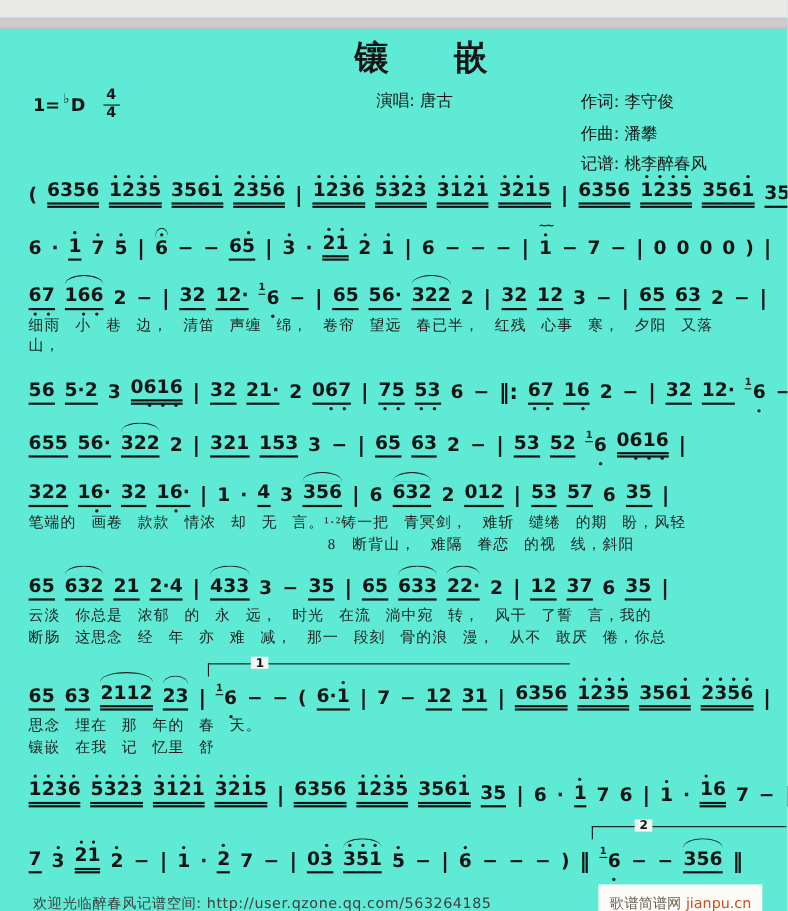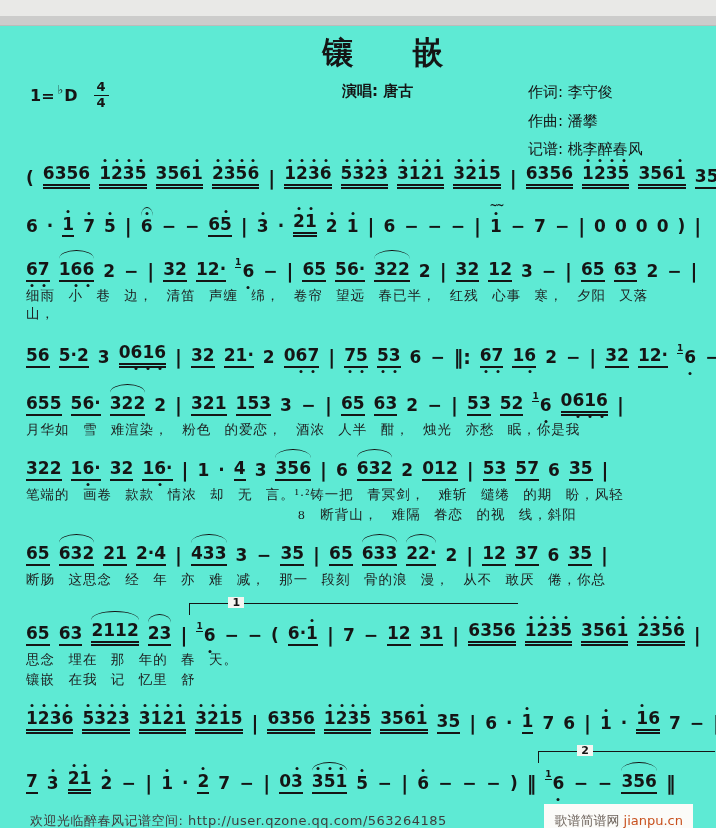--- a/index.html
+++ b/index.html
@@ -10,21 +10,21 @@
   
   .header{position:relative;height:124px;}
   .title{position:absolute;left:0;right:0;top:6px;text-align:center;padding-left:64px;
          font-size:31px;font-weight:bold;letter-spacing:14px;
          font-family:"DejaVu Serif","Liberation Serif",serif;}
   .keysig{position:absolute;left:30px;top:54px;font-size:16px;font-weight:bold;display:flex;align-items:center;}
   .keysig .flat{font-size:12px;vertical-align:super;position:relative;top:-5px;margin:0 1px 0 3px;}
   .ts{display:inline-flex;flex-direction:column;align-items:center;margin-left:16px;
       font-size:13px;font-weight:bold;line-height:1.1;}
   .ts .top{border-bottom:1.5px solid #151515;padding:0 3px 1px;}
-  .performer{position:absolute;left:342px;top:56px;font-size:15px;font-weight:bold;}
+  .performer{position:absolute;left:342px;top:56px;font-size:15px;}
   .credits{position:absolute;left:528px;top:52px;font-size:15px;line-height:1.9;}
 
   
   #music{padding:0 26px;}
   .system{margin-bottom:6px;}
   .notes{display:flex;align-items:flex-end;column-gap:9px;padding:15px 0 3px;
          font-size:17px;font-weight:bold;line-height:1;flex-wrap:nowrap;}
   .sys7 .notes,.sys9 .notes,.sys10 .notes{padding-top:27px;}
   .note{position:relative;display:inline-flex;align-items:flex-end;padding-bottom:2px;}
   .u1{border-bottom:2px solid #151515;}
@@ -459,21 +459,20 @@
             <span class="ch db">6</span>
           </span>
           <span class="note u2">
             <span class="ch">0</span>
             <span class="ch db">6</span>
             <span class="ch db">1</span>
             <span class="ch db">6</span>
           </span>
           <span class="sym bar">|</span>
         </div>
-        <div class="lyric lyr1">月华如 雪 难渲染，  粉色 的爱恋，  酒浓 人半 酣，  烛光 亦愁 眠，你是我</div>
       </div>
       <div class="system sys5">
         <div class="notes">
           <span class="note u1">
             <span class="ch">3</span>
             <span class="ch">2</span>
             <span class="ch">2</span>
           </span>
           <span class="note u1">
             <span class="ch">1</span>
@@ -612,20 +611,21 @@
           </span>
           <span class="note">
             <span class="ch">6</span>
           </span>
           <span class="note u1">
             <span class="ch">3</span>
             <span class="ch">5</span>
           </span>
           <span class="sym bar">|</span>
         </div>
+        <div class="lyric lyr1">云淡 你总是 浓郁 的  永 远，  时光 在流 淌中宛 转，  风干 了誓 言，我的</div>
         <div class="lyric lyr2">断肠 这思念 经 年 亦  难 减，  那一 段刻 骨的浪 漫，  从不 敢厌 倦，你总</div>
       </div>
       <div class="system sys7">
         <div class="notes">
           <span class="note u1">
             <span class="ch">6</span>
             <span class="ch">5</span>
           </span>
           <span class="note u1">
             <span class="ch">6</span>

